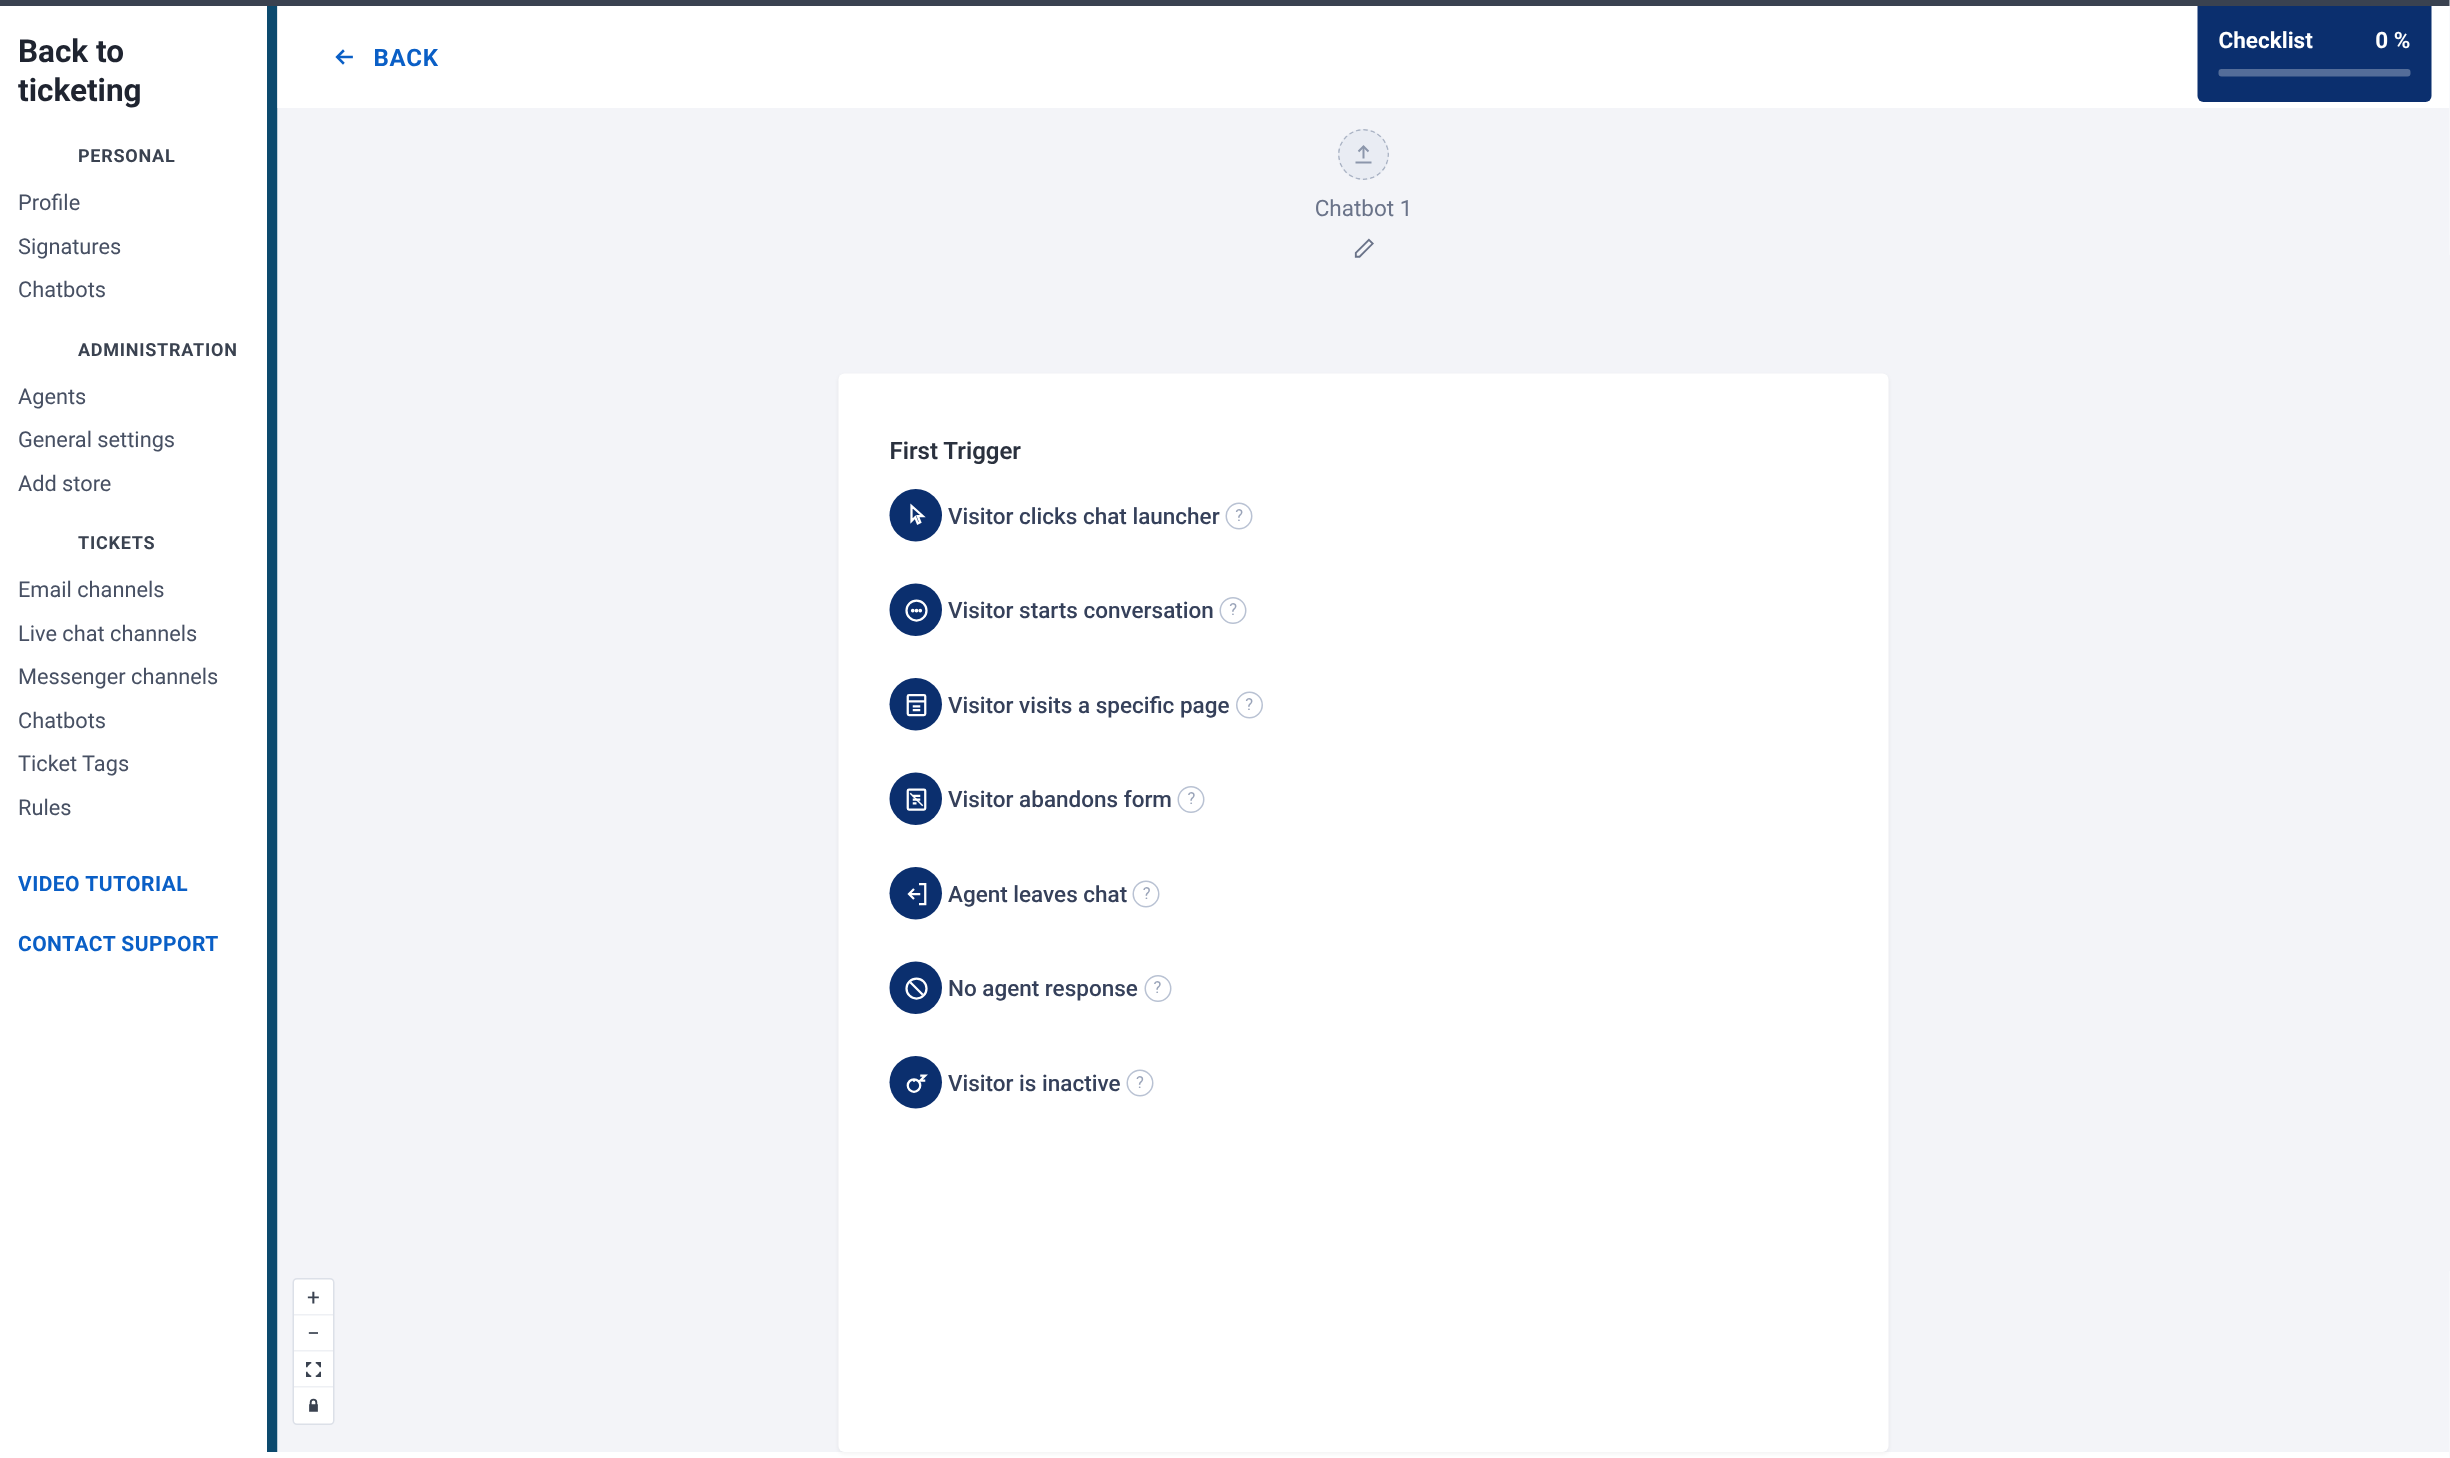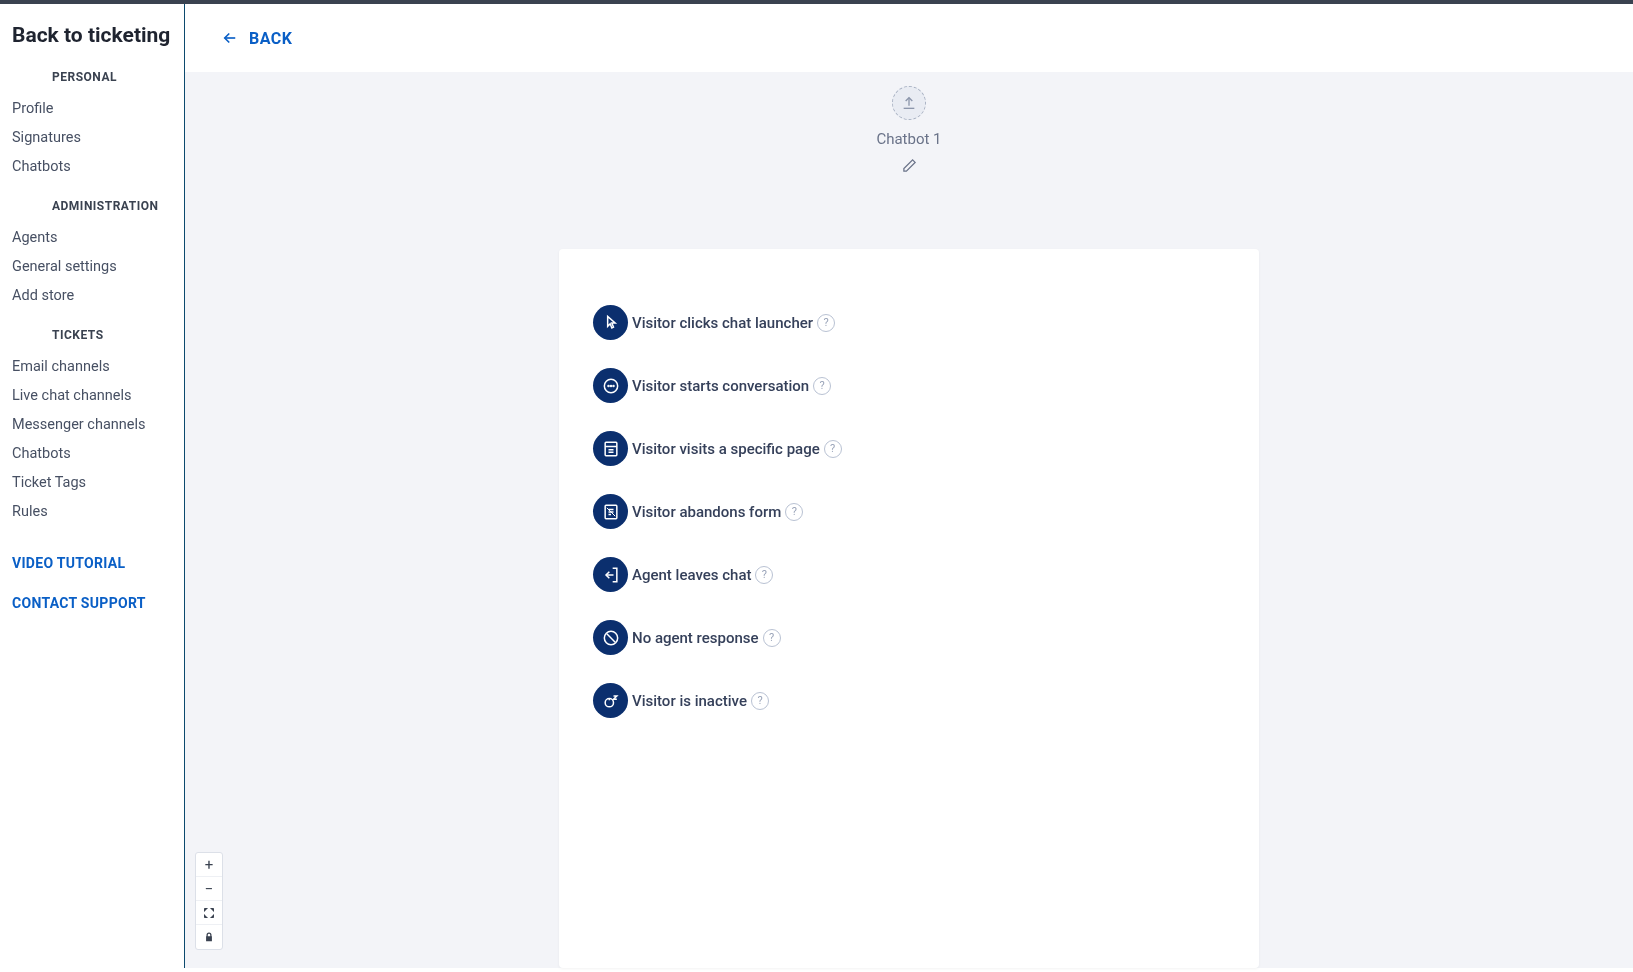--- a/index.html
+++ b/index.html
@@ -12,21 +12,21 @@
     overflow: hidden;
     border-top: 4px solid #3a4250;
   }
   .app { display: flex; height: calc(100% - 4px); }
   
   
   .sidebar {
     width: 185px;
     background: #fff;
     padding: 18px 12px 12px 12px;
-    border-right: 1px solid #0c4a6e;
+    border-right: 7px solid #0c4a6e;
     overflow-y: auto;
     flex-shrink: 0;
   }
   .sidebar-title {
     font-size: 21px;
     font-weight: 700;
     color: #1f2430;
     line-height: 1.25;
     margin-bottom: 22px;
     cursor: pointer;
@@ -267,20 +267,29 @@
   </aside>
 
   <main class="main">
     <div class="topbar">
       <div class="back-link">
         <svg width="18" height="18" viewBox="0 0 24 24" fill="none" stroke-width="2.2">
           <path d="M19 12H5"></path>
             <path d="M11 18l-6-6 6-6"></path>
         </svg>
         <span>BACK</span>
+      </div>
+      <div class="checklist">
+        <div class="checklist-row">
+          <span>Checklist</span>
+          <span>0 %</span>
+        </div>
+        <div class="checklist-bar">
+          <div class="checklist-bar-fill"></div>
+        </div>
       </div>
     </div>
 
     <div class="crumb-row">
       <div class="crumb-icon">
         <svg width="16" height="16" viewBox="0 0 24 24" stroke-width="2">
           <path d="M12 16V4"></path>
             <path d="M7 9l5-5 5 5"></path>
             <path d="M4 20h16"></path>
         </svg>
@@ -288,20 +297,21 @@
       <span class="crumb-text">Chatbot 1</span>
       <span class="crumb-edit">
         <svg width="15" height="15" viewBox="0 0 24 24" stroke-width="2">
           <path d="M17 3l4 4L7 21H3v-4L17 3z"></path>
         </svg>
       </span>
     </div>
 
     <div class="canvas-area">
       <div class="trigger-card">
+        <div class="card-title">First Trigger</div>
         <div id="trigger-list">
             <div class="trigger-item">
               <div class="trigger-icon">
                 <svg width="20" height="20" viewBox="0 0 24 24">
                   <path d="M8 4v12l3-3 2 5 2-1-2-5h4L8 4z"></path>
                 </svg>
               </div>
               <span class="trigger-label">Visitor clicks chat launcher</span>
               <span class="help-icon">?</span>
             </div>

